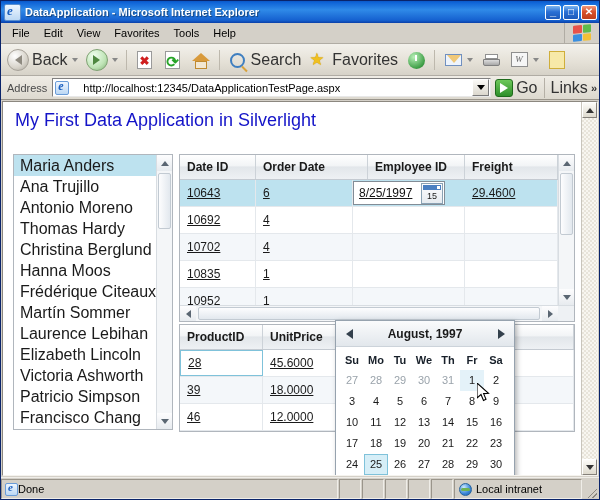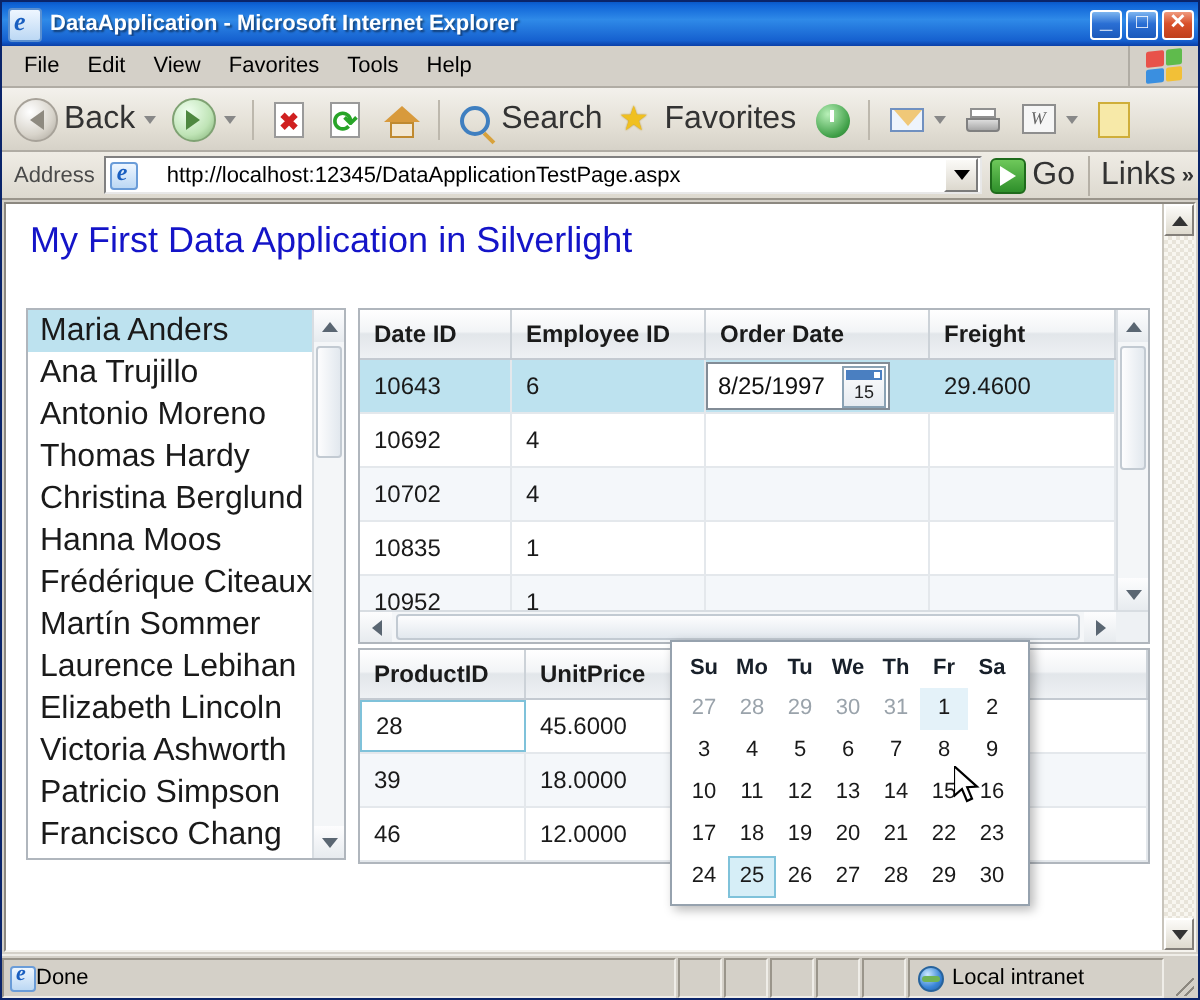--- a/index.html
+++ b/index.html
@@ -260,21 +260,21 @@
     font-weight:bold;font-size:12px;color:#1a1a1a;
     line-height:24px;padding-left:7px;box-sizing:border-box;
     border-right:1px solid #ccd2d8;white-space:nowrap;overflow:hidden;
   }
   .drow{display:flex;height:27px;flex:0 0 27px;box-sizing:border-box;border-bottom:1px solid #e4e8ec;}
   .drow.alt{background:#f4f7fa;}
   .drow.sel{background:#bde2ef;}
   .dcell{
     font-size:12px;color:#1a1a1a;line-height:26px;padding-left:7px;
     box-sizing:border-box;border-right:1px solid #e4e8ec;
-    white-space:nowrap;overflow:hidden;position:relative;
+    white-space:nowrap;overflow:hidden;position:relative;text-decoration:underline;
   }
   .dcell.focusbox{border:1px solid #7fc2da;line-height:24px;}
   .datebox{
     display:flex;align-items:center;height:24px;margin:1px 0 0 0;
     background:#fff;border:1px solid #828c96;box-sizing:border-box;width:92px;
   }
   .datetext{flex:1;font-size:12px;padding-left:5px;color:#111;}
   .calbtn{
     width:22px;height:21px;flex:0 0 22px;margin-right:1px;
     background:linear-gradient(#fdfdfe,#e6ebf0);border:1px solid #8aa2b4;
@@ -535,22 +535,22 @@
             </div>
           </div>
 
           <div class="right-col">
 
             <div class="grid orders">
               <div class="grid-main">
                 <div class="grid-cols">
                   <div class="hdr-row">
                     <div class="hcell" style="width:76px;">Date ID</div>
+                    <div class="hcell" style="width:112px;">Order Date</div>
                     <div class="hcell" style="width:97px;">Employee ID</div>
-                    <div class="hcell" style="width:112px;">Order Date</div>
                     <div class="hcell" style="flex:1;">Freight</div>
                   </div>
                   <div class="drow sel">
                     <div class="dcell" style="width:76px;">10643</div>
                     <div class="dcell" style="width:97px;">6</div>
                     <div class="dcell" style="width:112px;padding-left:0;border-right:none;">
                       <div class="datebox">
                         <div class="datetext">8/25/1997</div>
                         <div class="calbtn">
                           <div class="bar"></div>
@@ -643,20 +643,29 @@
                     <div class="dcell" style="flex:1;"></div>
                   </div>
                 </div>
               </div>
             </div>
 
           </div>
         </div>
 
         <div class="calpop">
+          <div class="cal-head">
+            <div class="cal-nav">
+                <div class="tri-l"></div>
+              </div>
+            <div class="cal-title">August, 1997</div>
+            <div class="cal-nav">
+                <div class="tri-r"></div>
+              </div>
+          </div>
           <div class="cal-grid">
             <div class="cal-wk">
               <div class="cal-cell cal-dow">Su</div>
               <div class="cal-cell cal-dow">Mo</div>
               <div class="cal-cell cal-dow">Tu</div>
               <div class="cal-cell cal-dow">We</div>
               <div class="cal-cell cal-dow">Th</div>
               <div class="cal-cell cal-dow">Fr</div>
               <div class="cal-cell cal-dow">Sa</div>
             </div>

